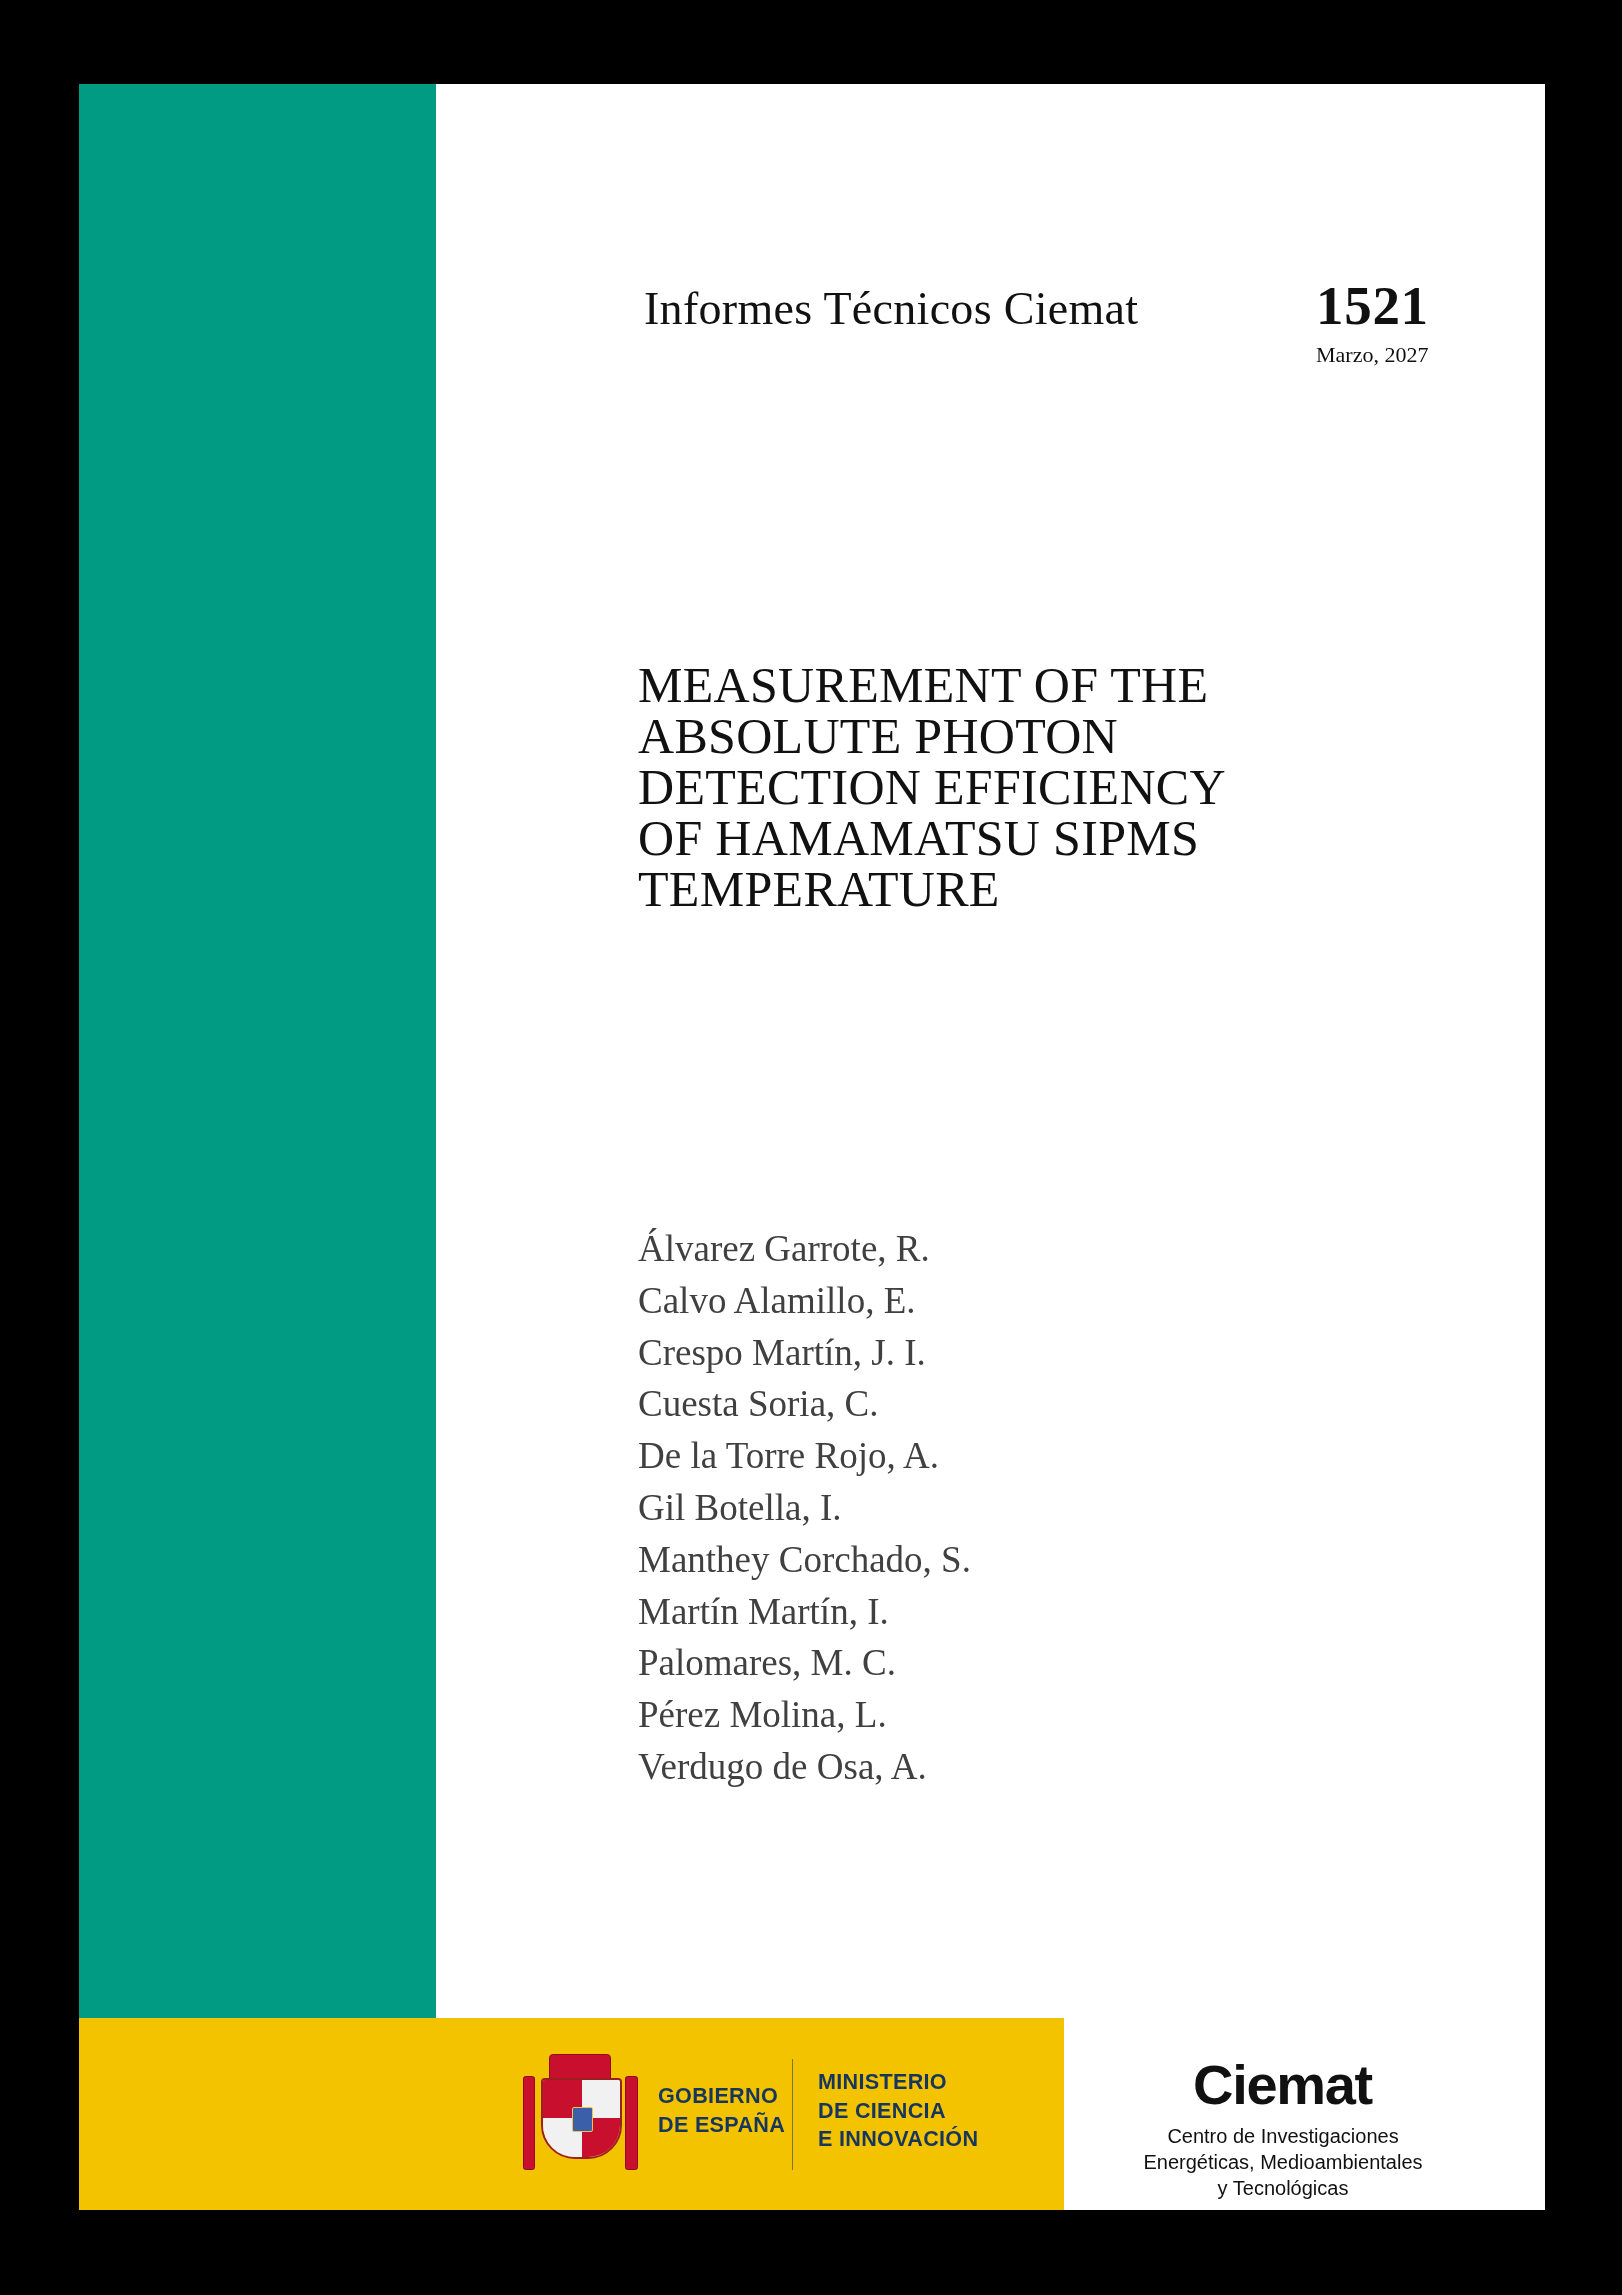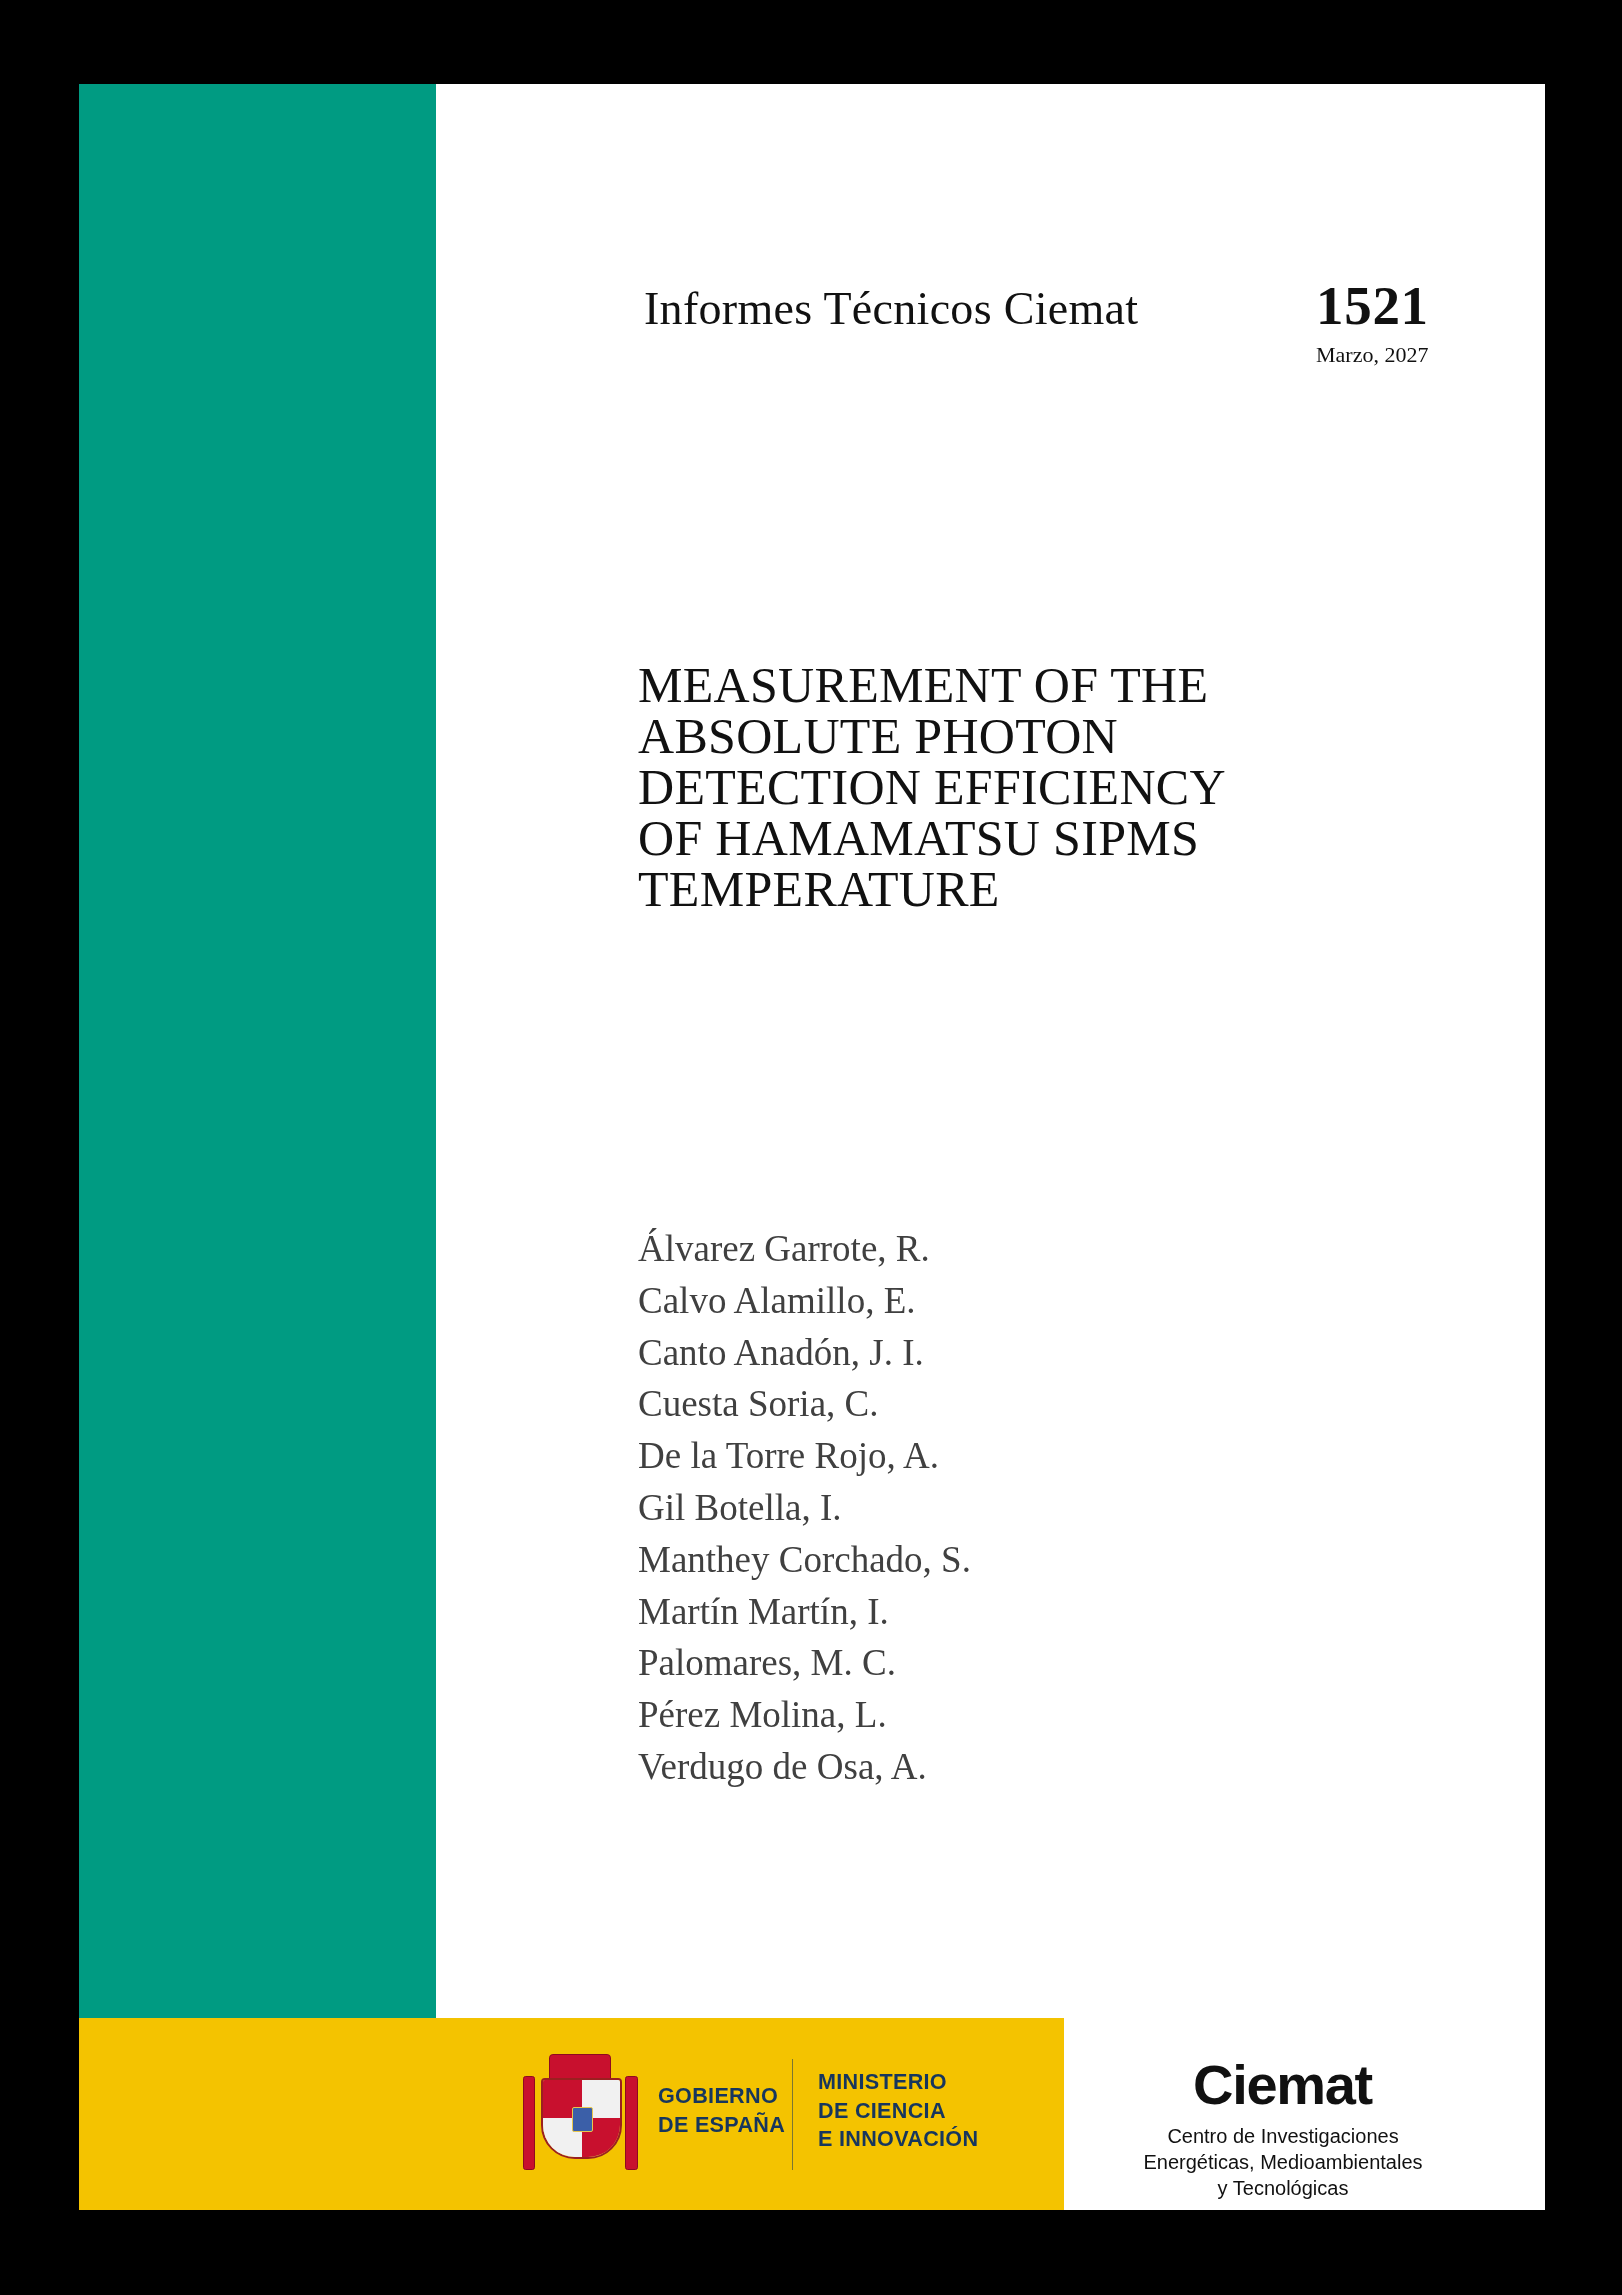--- a/index.html
+++ b/index.html
@@ -258,21 +258,21 @@
     <span class="tline">MEASUREMENT OF THE</span>
     <span class="tline">ABSOLUTE PHOTON</span>
     <span class="tline">DETECTION EFFICIENCY</span>
     <span class="tline">OF HAMAMATSU SIPMS</span>
     <span class="tline">TEMPERATURE</span>
   </div>
 
   <div class="authors">
     <span class="aline">Álvarez Garrote, R.</span>
     <span class="aline">Calvo Alamillo, E.</span>
-    <span class="aline">Canto Anadón, J. I.</span>
+    <span class="aline">Crespo Martín, J. I.</span>
     <span class="aline">Cuesta Soria, C.</span>
     <span class="aline">De la Torre Rojo, A.</span>
     <span class="aline">Gil Botella, I.</span>
     <span class="aline">Manthey Corchado, S.</span>
     <span class="aline">Martín Martín, I.</span>
     <span class="aline">Palomares, M. C.</span>
     <span class="aline">Pérez Molina, L.</span>
     <span class="aline">Verdugo de Osa, A.</span>
   </div>
 

